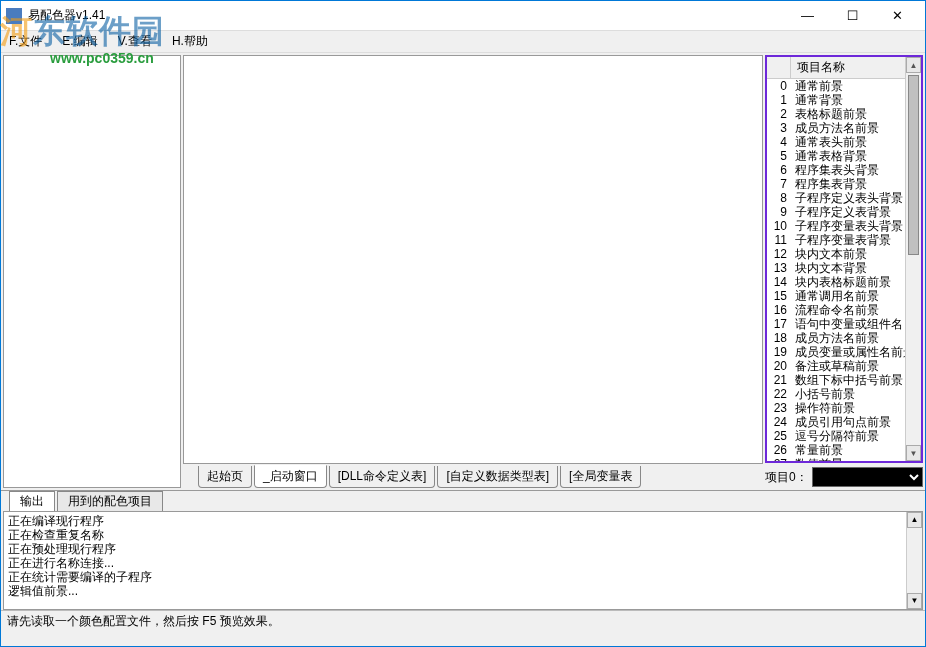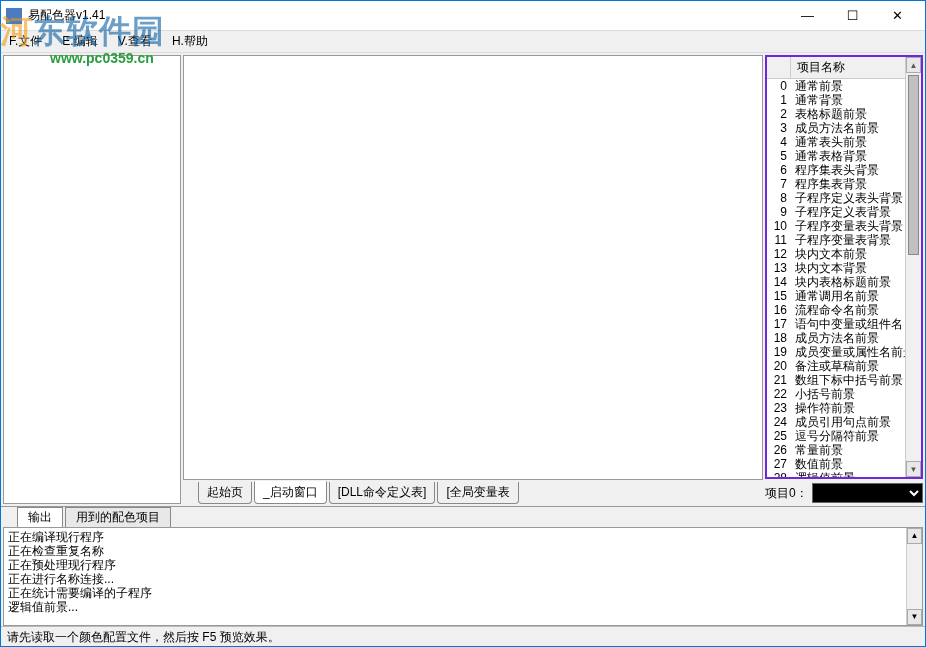--- a/index.html
+++ b/index.html
@@ -183,21 +183,21 @@
     .bottom-panel {
       height: 120px;
       display: flex;
       flex-direction: column;
       border-top: 1px solid #999;
     }
     .bottom-tabs {
       display: flex;
       height: 20px;
       align-items: flex-start;
-      padding-left: 16px;
+      padding-left: 8px;
       background: #f0f0f0;
     }
     .btab {
       border: 1px solid #888;
       border-bottom: none;
       padding: 1px 10px;
       margin-right: 2px;
       background: #fff;
       font-size: 12px;
     }
@@ -211,21 +211,21 @@
       font-size: 12px;
       line-height: 14px;
       position: relative;
       overflow: hidden;
     }
     .output-vscroll {
       position: absolute; right: 0; top: 0; bottom: 0;
       width: 16px; background: #f0f0f0; border-left: 1px solid #ccc;
     }
     .statusbar {
-      height: 20px;
+      height: 36px;
       background: #f0f0f0;
       border-top: 1px solid #bbb;
       padding: 2px 6px;
       font-size: 12px;
     }
   </style>
 </head>
 <body>
 
 <div class="watermark">
@@ -253,20 +253,21 @@
 
   <div class="main-area">
     <div class="left-panel"></div>
 
     <div class="center-panel">
       <div class="center-canvas"></div>
       <div class="tabs-row">
         <div class="tab">起始页</div>
         <div class="tab active">_启动窗口</div>
         <div class="tab">[DLL命令定义表]</div>
+        <div class="tab">[自定义数据类型表]</div>
         <div class="tab">[全局变量表</div>
 
       </div>
     </div>
 
     <div class="right-panel">
       <div class="right-list-wrap">
         <div class="right-list">
           <div class="list-header">
             <div class="col-idx"></div>

